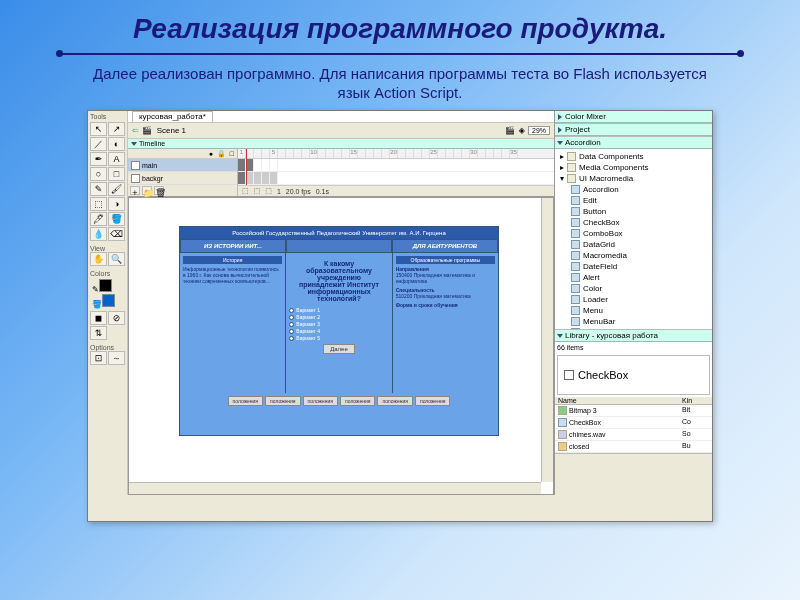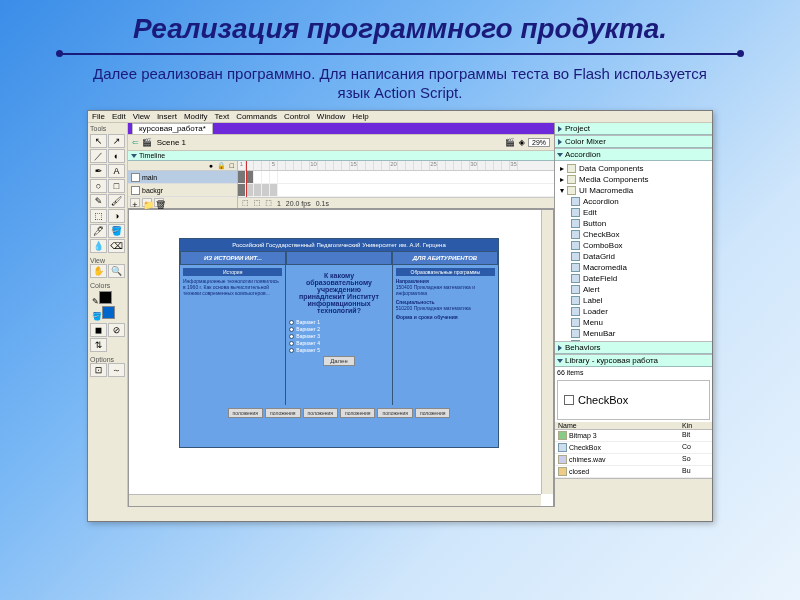--- a/index.html
+++ b/index.html
@@ -30,21 +30,21 @@
   .winbtns span{width:11px;height:10px;background:#d8d8d8;border:1px solid #888;display:inline-block;font-size:7px;text-align:center;line-height:8px}
   .menubar{height:12px;background:#ece9d8;display:flex;gap:7px;padding:0 4px;align-items:center;font-size:8px;border-bottom:1px solid #c9c6b8}
   .body{display:flex;height:calc(100% - 26px)}
   .tools{width:40px;background:#ece9d8;border-right:1px solid #c9c6b8;padding:2px}
   .tools-hdr{font-size:7px;color:#555;margin-bottom:2px}
   .tgrid{display:grid;grid-template-columns:1fr 1fr;gap:1px}
   .tbtn{height:14px;background:#f4f2e8;border:1px solid #bbb;font-size:9px;text-align:center;line-height:12px}
   .tools-sec{font-size:7px;color:#555;margin-top:4px}
   .swatch{width:13px;height:13px;display:inline-block;border:1px solid #888}
   .center{flex:1;display:flex;flex-direction:column}
-  .doc-tab{height:12px;background:#6d28d9;border-bottom:1px solid #c9c6b8;display:flex;align-items:center;padding-left:4px;font-size:8px}
+  .doc-tab{height:12px;background:#ffffff;border-bottom:1px solid #c9c6b8;display:flex;align-items:center;padding-left:4px;font-size:8px}
   .doc-tab .tab{background:#fff;border:1px solid #bbb;border-bottom:none;padding:0 6px;height:11px;line-height:10px}
   .scenebar{height:16px;background:#ece9d8;border-bottom:1px solid #c9c6b8;display:flex;align-items:center;padding:0 4px;font-size:8px;gap:4px}
   .scenebar .arrow{color:#4a8}
   .scenebar .right{margin-left:auto;display:flex;gap:3px;align-items:center}
   .scenebar .zoom{background:#fff;border:1px solid #999;padding:0 3px;font-size:7px}
   .tl-hdr{height:10px;background:#cfe;border-bottom:1px solid #9bb;font-size:7px;padding-left:4px;line-height:10px;display:flex;align-items:center}
   .tl-tri{display:inline-block;border-left:4px solid #357;border-top:3px solid transparent;border-bottom:3px solid transparent;margin-right:3px;transform:rotate(90deg)}
   .timeline{height:48px;background:#ece9d8;border-bottom:1px solid #999;display:flex;font-size:7px}
   .tl-layers{width:110px;border-right:1px solid #bbb}
   .tl-layers .hdr{height:10px;border-bottom:1px solid #ccc;display:flex;justify-content:flex-end;gap:4px;padding-right:3px;align-items:center;font-size:7px}
@@ -99,32 +99,20 @@
   .scrollbar-h{position:absolute;left:0;right:12px;bottom:0;height:12px;background:#ece9d8;border-top:1px solid #bbb}
 </style>
 </head>
 <body>
 
 <div class="slide-title">Реализация программного продукта.</div>
 <div class="divider"></div>
 <div class="slide-subtitle">Далее реализован программно. Для написания программы теста во Flash используется язык Action Script.</div>
 
 <div class="shot">
-  <div class="menubar">
-    <span>File</span>
-    <span>Edit</span>
-    <span>View</span>
-    <span>Insert</span>
-    <span>Modify</span>
-    <span>Text</span>
-    <span>Commands</span>
-    <span>Control</span>
-    <span>Window</span>
-    <span>Help</span>
-  </div>
   <div class="body">
     <div class="tools">
       <div class="tools-hdr">Tools</div>
       <div class="tgrid">
         <div class="tbtn">↖</div>
         <div class="tbtn">↗</div>
         <div class="tbtn">／</div>
         <div class="tbtn">◐</div>
         <div class="tbtn">✒</div>
         <div class="tbtn">A</div>
@@ -320,27 +308,27 @@
         </div>
         <div class="scrollbar"></div>
         <div class="scrollbar-h"></div>
       </div>
     </div>
 
     <div class="panels">
       <div class="panel">
           <div class="p-hdr">
             <span class="tri"></span>
-            <span>Project</span>
+            <span>Color Mixer</span>
           </div>
         </div>
       <div class="panel">
           <div class="p-hdr">
             <span class="tri"></span>
-            <span>Color Mixer</span>
+            <span>Project</span>
           </div>
         </div>
       <div class="panel">
         <div class="p-hdr open">
             <span class="tri"></span>
             <span>Accordion</span>
           </div>
         <div class="p-body" style="height:180px;overflow:hidden">
           <div class="tree-item">
               <span>▸</span>
@@ -388,46 +376,40 @@
           <div class="tree-item sub">
               <span class="ficon comp"></span>
               <span>DateField</span>
             </div>
           <div class="tree-item sub">
               <span class="ficon comp"></span>
               <span>Alert</span>
             </div>
           <div class="tree-item sub">
               <span class="ficon comp"></span>
-              <span>Label</span>
+              <span>Color</span>
             </div>
           <div class="tree-item sub">
               <span class="ficon comp"></span>
               <span>Loader</span>
             </div>
           <div class="tree-item sub">
               <span class="ficon comp"></span>
               <span>Menu</span>
             </div>
           <div class="tree-item sub">
               <span class="ficon comp"></span>
               <span>MenuBar</span>
             </div>
           <div class="tree-item sub">
               <span class="ficon comp"></span>
               <span>NumericStepper</span>
             </div>
         </div>
       </div>
-      <div class="panel">
-          <div class="p-hdr">
-            <span class="tri"></span>
-            <span>Behaviors</span>
-          </div>
-        </div>
       <div class="panel">
         <div class="p-hdr open">
             <span class="tri"></span>
             <span>Library - курсовая работа</span>
           </div>
         <div class="p-body" style="padding:0">
           <div style="padding:2px;font-size:7px">66 items</div>
           <div class="lib-preview">
             <span class="cb"></span>
             <span style="font-size:11px">CheckBox</span>

